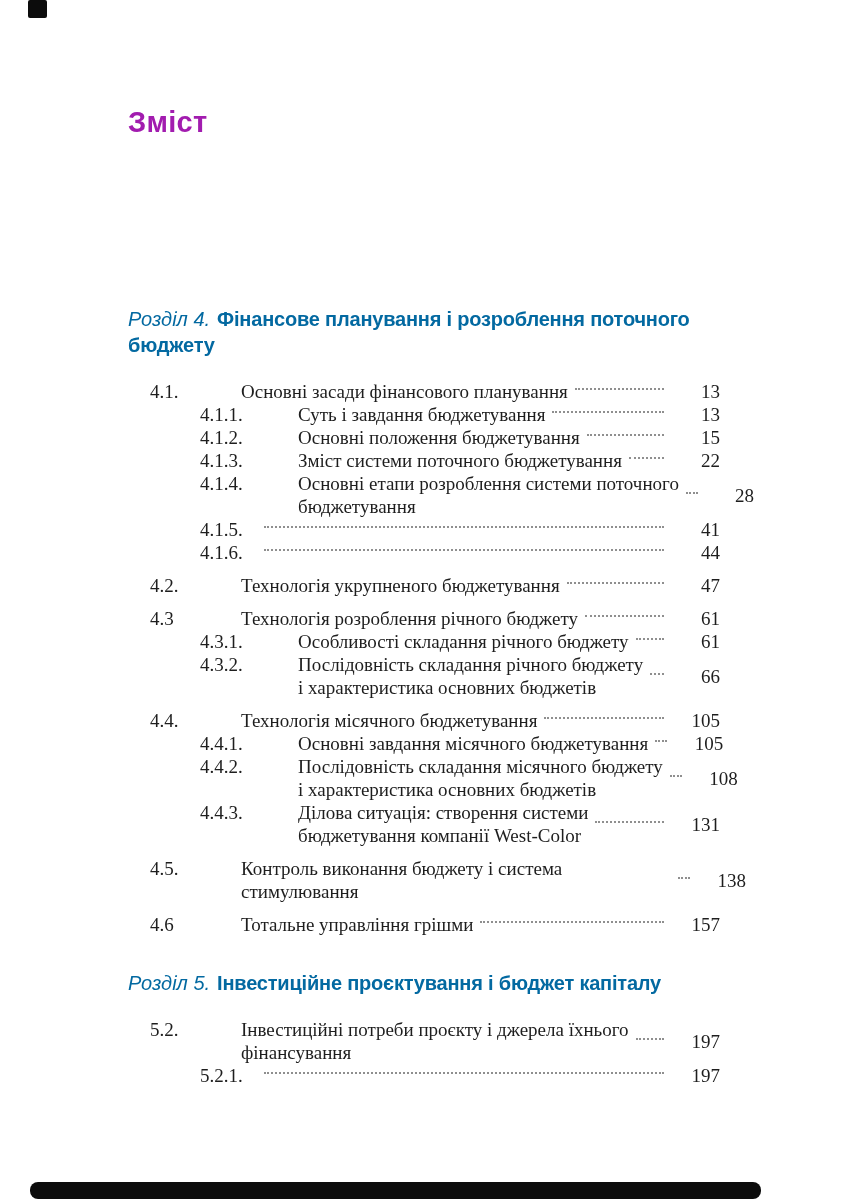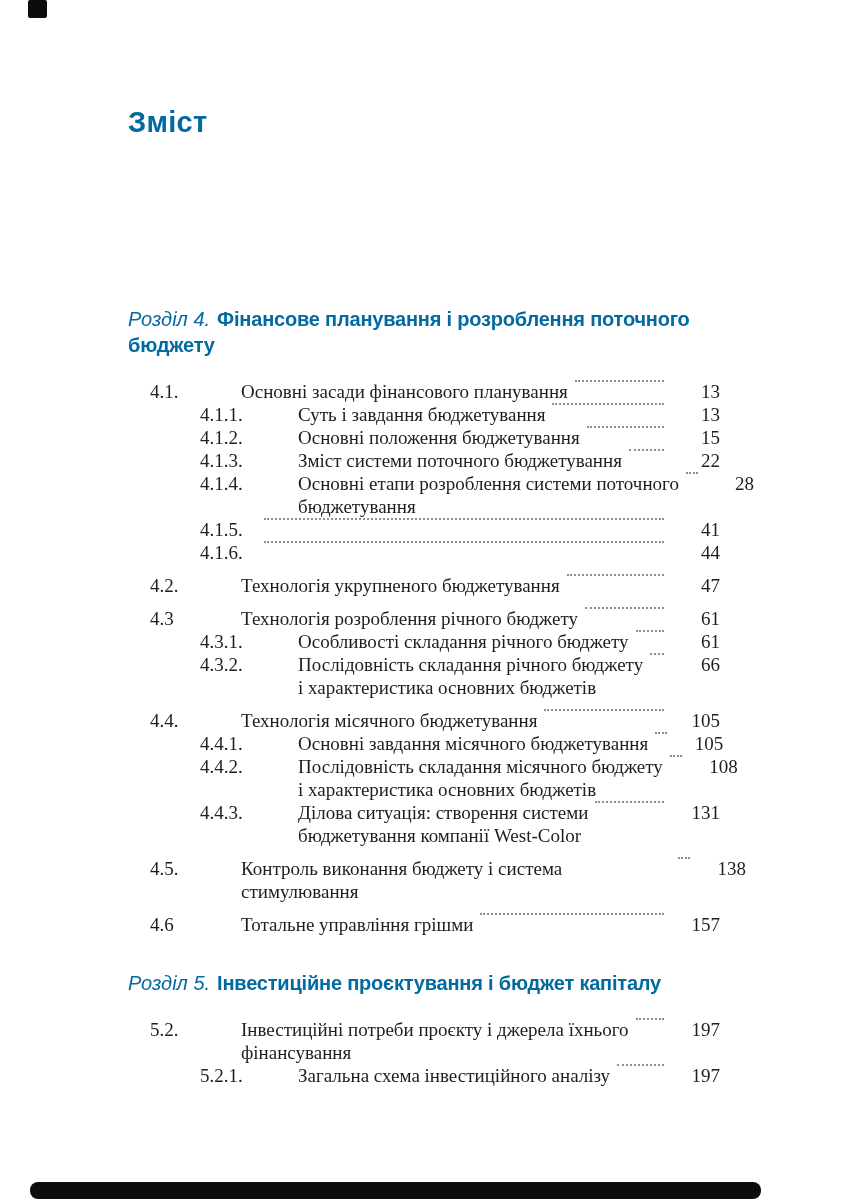--- a/index.html
+++ b/index.html
@@ -14,34 +14,34 @@
     position:absolute; left:28px; top:0; width:19px; height:18px;
     border-radius:2px; background:#0c0c0c;
   }
   .artifact-bottom {
     position:absolute; left:30px; top:1182px; width:731px; height:17px;
     border-radius:8px; background:#0c0c0c;
   }
   .page-title {
     position:absolute; left:128px; top:106px; margin:0;
     font-family:"Liberation Sans","DejaVu Sans",sans-serif;
-    font-size:29px; font-weight:bold; color:#0369a1; letter-spacing:0.3px;
+    font-size:29px; font-weight:bold; color:#a21caf; letter-spacing:0.3px;
   }
   .toc { position:absolute; left:128px; top:306px; width:592px; }
   .toc-section + .toc-section { margin-top:34px; }
   .section-heading {
     margin:0;
     font-family:"Liberation Sans","DejaVu Sans",sans-serif;
     font-size:20px; line-height:26px; color:#0369a1; font-weight:normal;
   }
   .section-label { font-style:italic; font-weight:400; margin-right:7px; }
   .section-title { font-weight:700; letter-spacing:-0.2px; }
   .entries { margin-top:22px; }
   .entry {
-    display:flex; align-items:flex-start;
+    display:flex; align-items:center;
     font-size:19px; line-height:23px;
   }
   .entry.level-1 { padding-left:22px; margin-top:10px; }
   .entry.level-1 .num { width:50px; }
   .entry.level-2 { padding-left:72px; }
   .entry.level-2 .num { width:57px; }
   .num { flex:none; align-self:flex-start; }
   .etitle { flex:none; max-width:430px; white-space:pre-line;margin-left:41px; }
   .leader {
     flex:1 1 auto; min-width:12px; height:0;
@@ -196,21 +196,20 @@
   <div class="entry level-1">
     <span class="num">5.2.</span>
     <span class="etitle">Інвестиційні потреби проєкту і джерела їхнього
 фінансування</span>
     <span class="leader"></span>
     <span class="pageno">197</span>
   </div>
 
   <div class="entry level-2">
     <span class="num">5.2.1.</span>
-    <span class="etitle">Загальна схема інвестиційного аналізу</span>
     <span class="leader"></span>
     <span class="pageno">197</span>
   </div>
 </div>
   </section>
 </div>
 
   <div class="artifact-bottom" style="background: rgb(12, 12, 12);"></div>
 </div>
 

